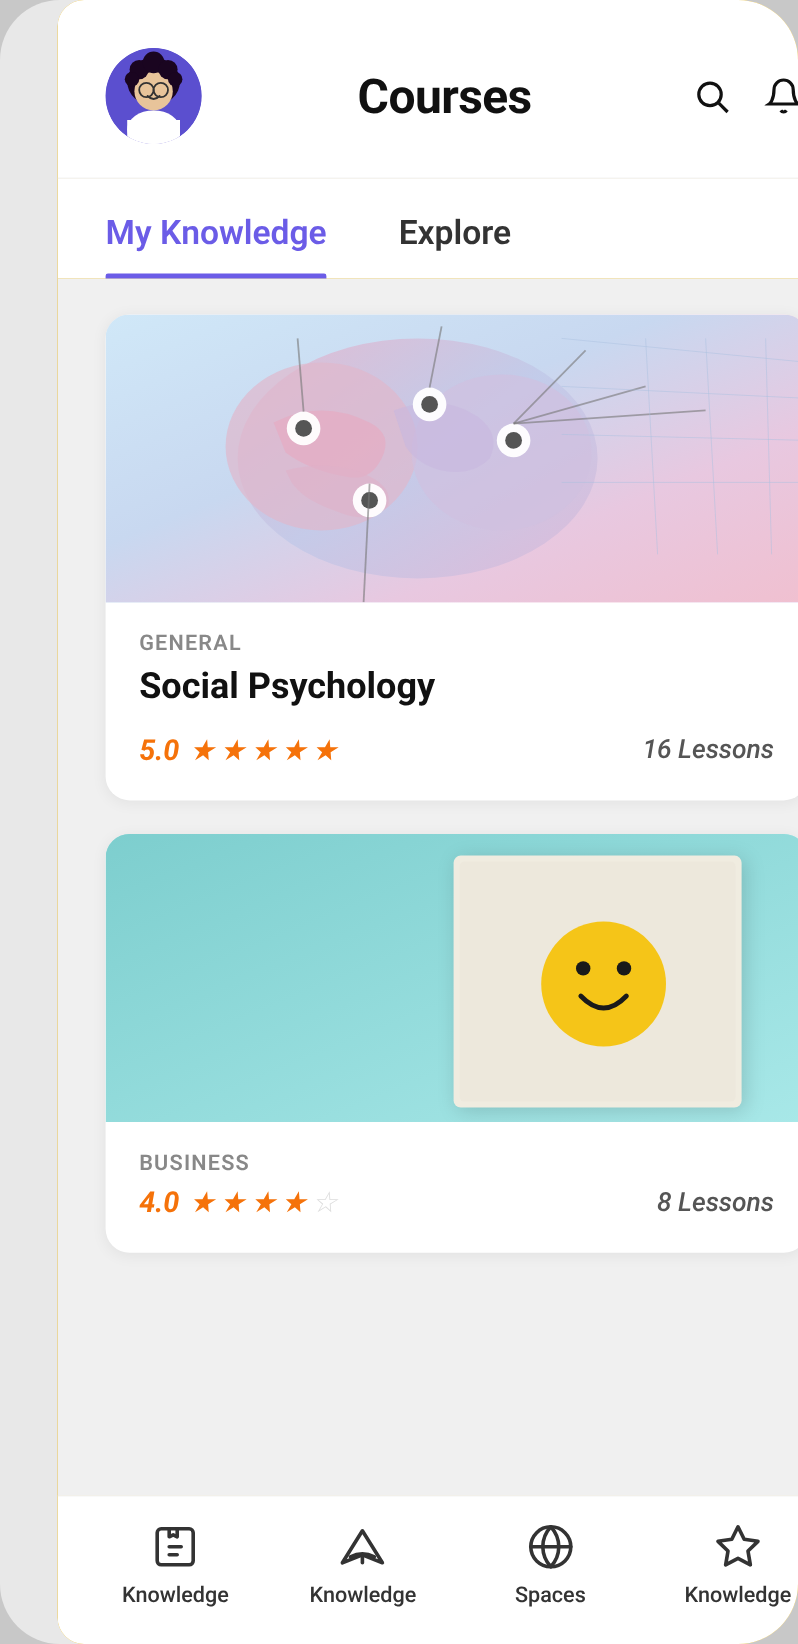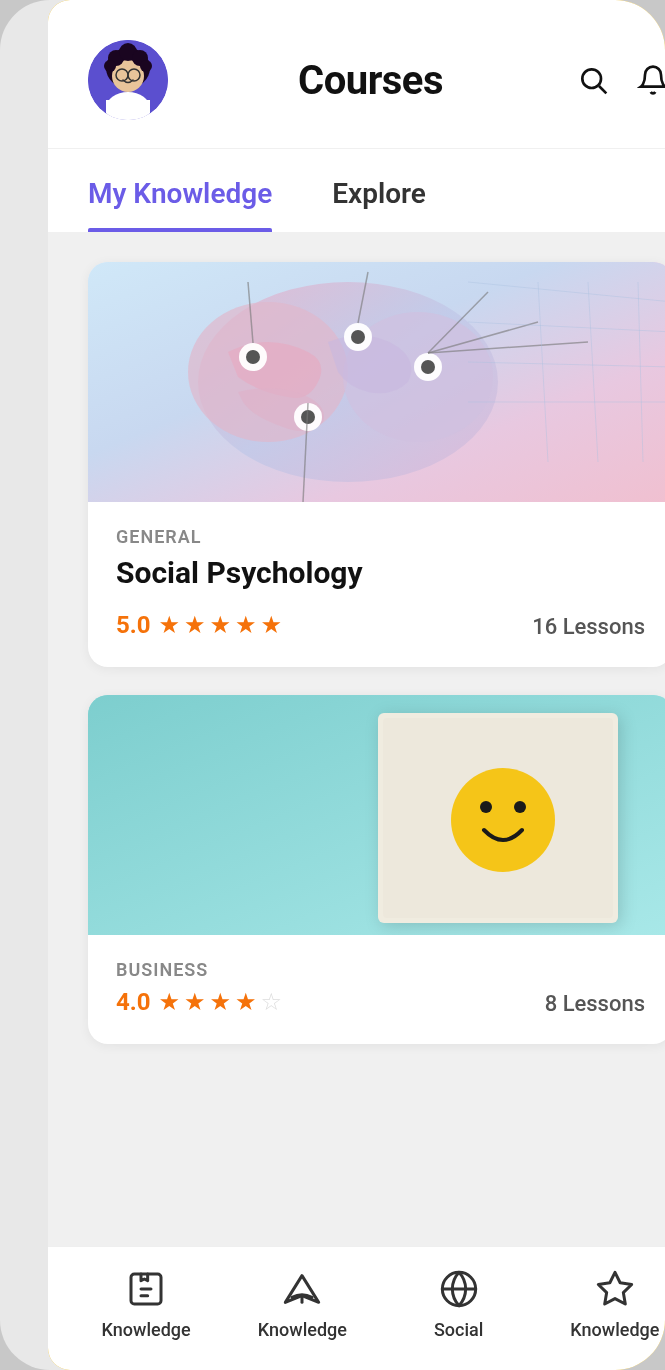--- a/index.html
+++ b/index.html
@@ -175,22 +175,23 @@
     .course-title {
       font-size: 30px;
       font-weight: 700;
       color: #111;
       margin-bottom: 20px;
       line-height: 1.2;
     }
 
     .course-meta {
       display: flex;
-      align-items: flex-end;
+      align-items: center;
       justify-content: space-between;
+      font-style: italic;
     }
 
     .rating {
       display: flex;
       align-items: center;
       gap: 8px;
     }
 
     .rating-score {
       font-size: 24px;
@@ -457,21 +458,21 @@
       </div>
 
       <div class="nav-item">
         <div class="nav-icon">
           <svg viewBox="0 0 24 24" stroke-linecap="round" stroke-linejoin="round">
             <circle cx="12" cy="12" r="10"></circle>
             <line x1="2" y1="12" x2="22" y2="12"></line>
             <path d="M12 2a15 15 0 0 1 4 10 15 15 0 0 1-4 10 15 15 0 0 1-4-10 15 15 0 0 1 4-10z"></path>
           </svg>
         </div>
-        <span class="nav-label">Social</span>
+        <span class="nav-label">Spaces</span>
       </div>
 
       <div class="nav-item">
         <div class="nav-icon">
           <svg viewBox="0 0 24 24" stroke-linecap="round" stroke-linejoin="round">
             <polygon points="12 2 15.09 8.26 22 9.27 17 14.14 18.18 21.02 12 17.77 5.82 21.02 7 14.14 2 9.27 8.91 8.26 12 2"></polygon>
           </svg>
         </div>
         <span class="nav-label">Knowledge</span>
       </div>

